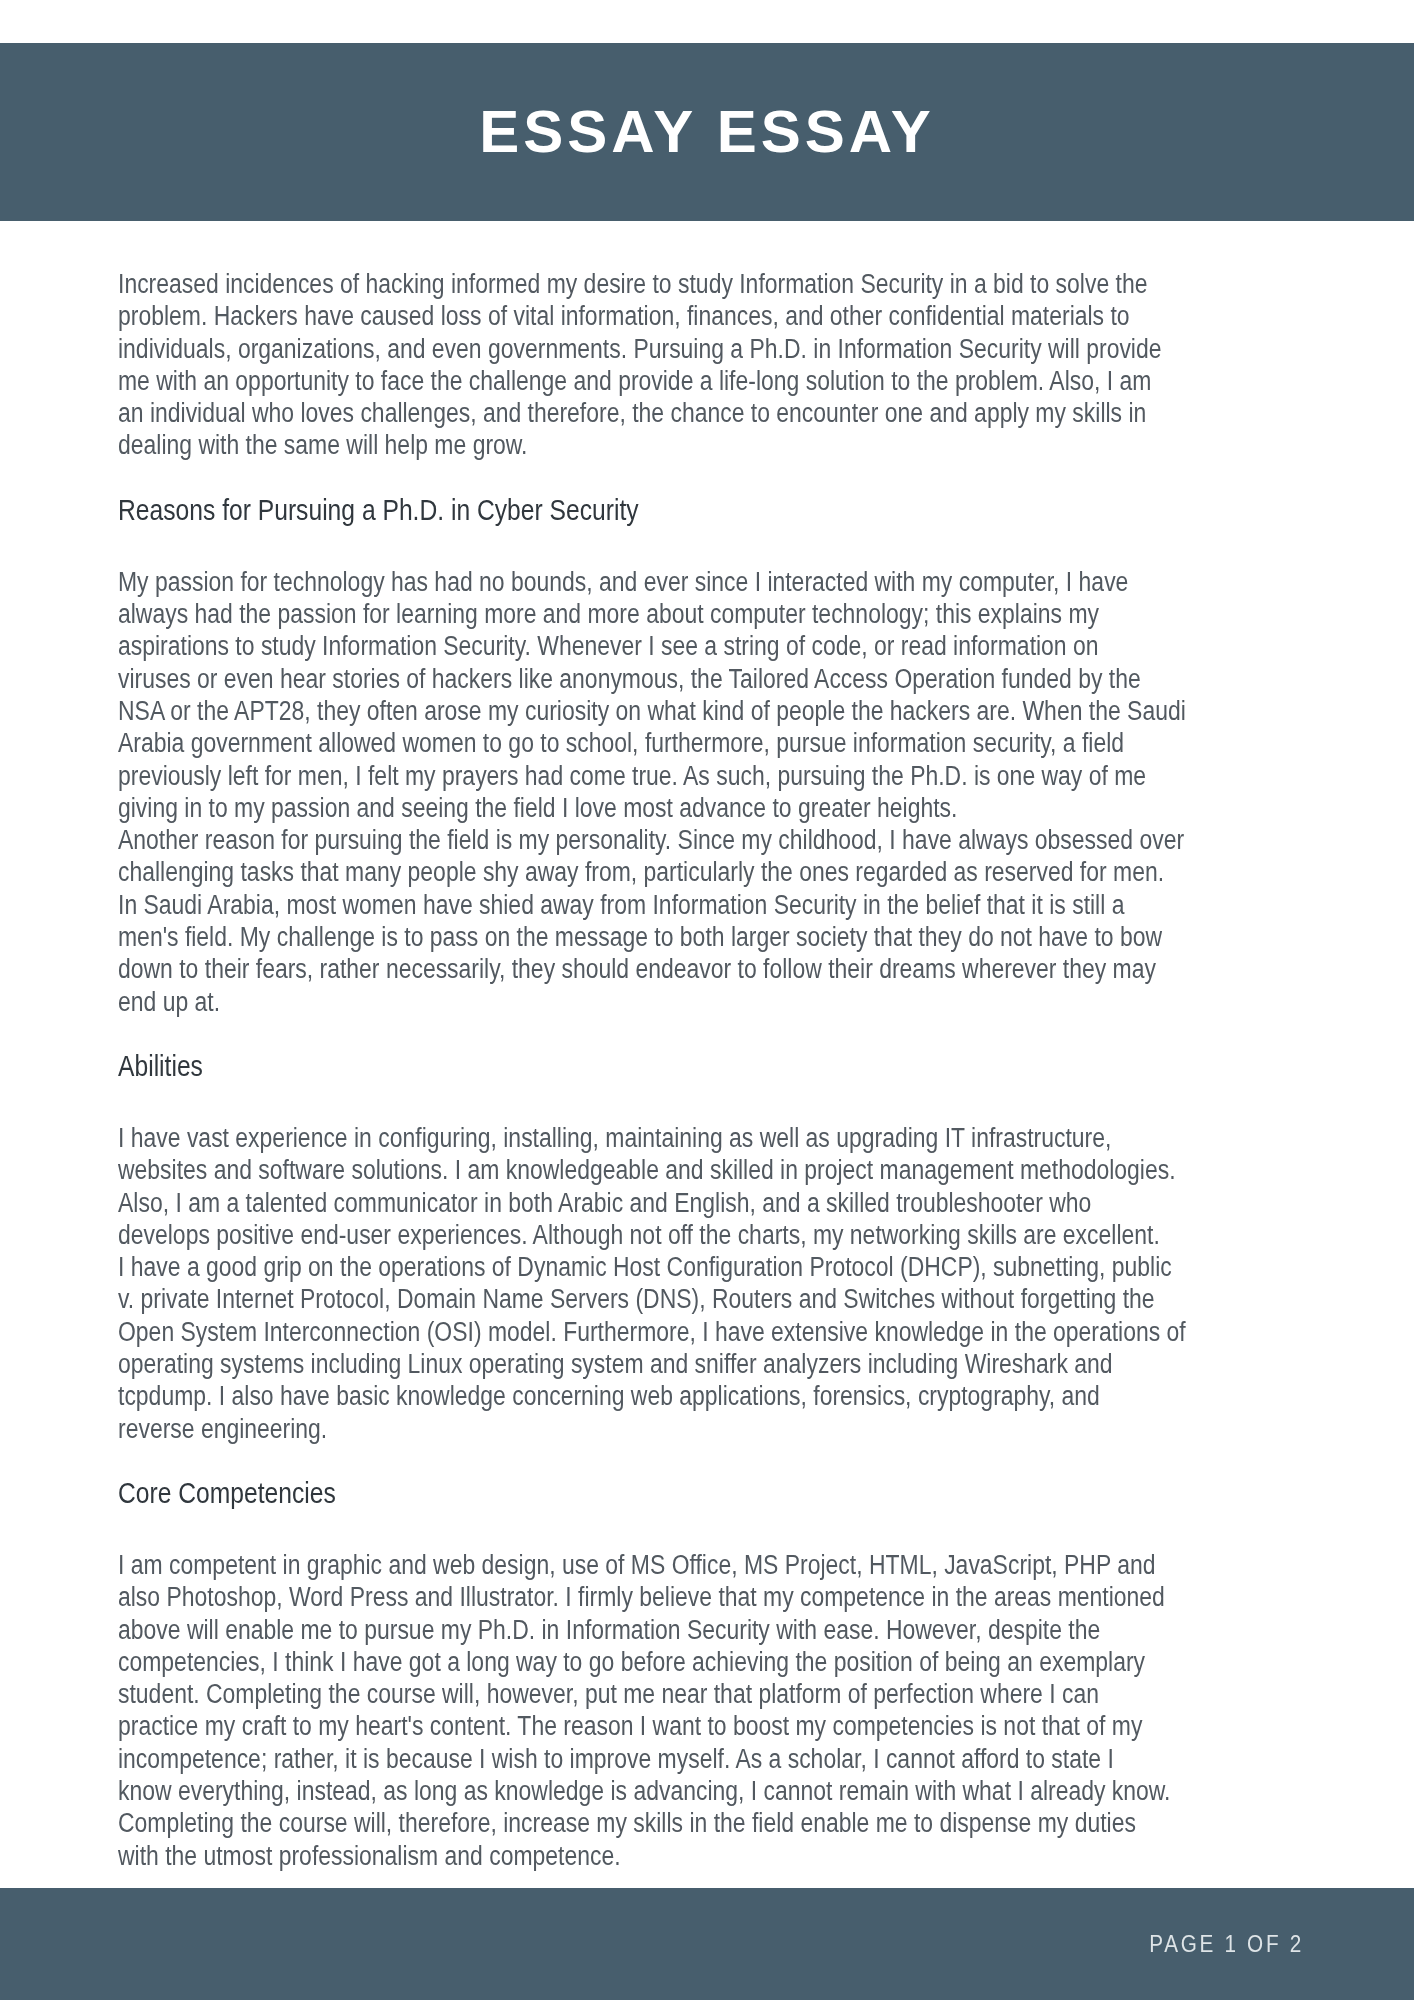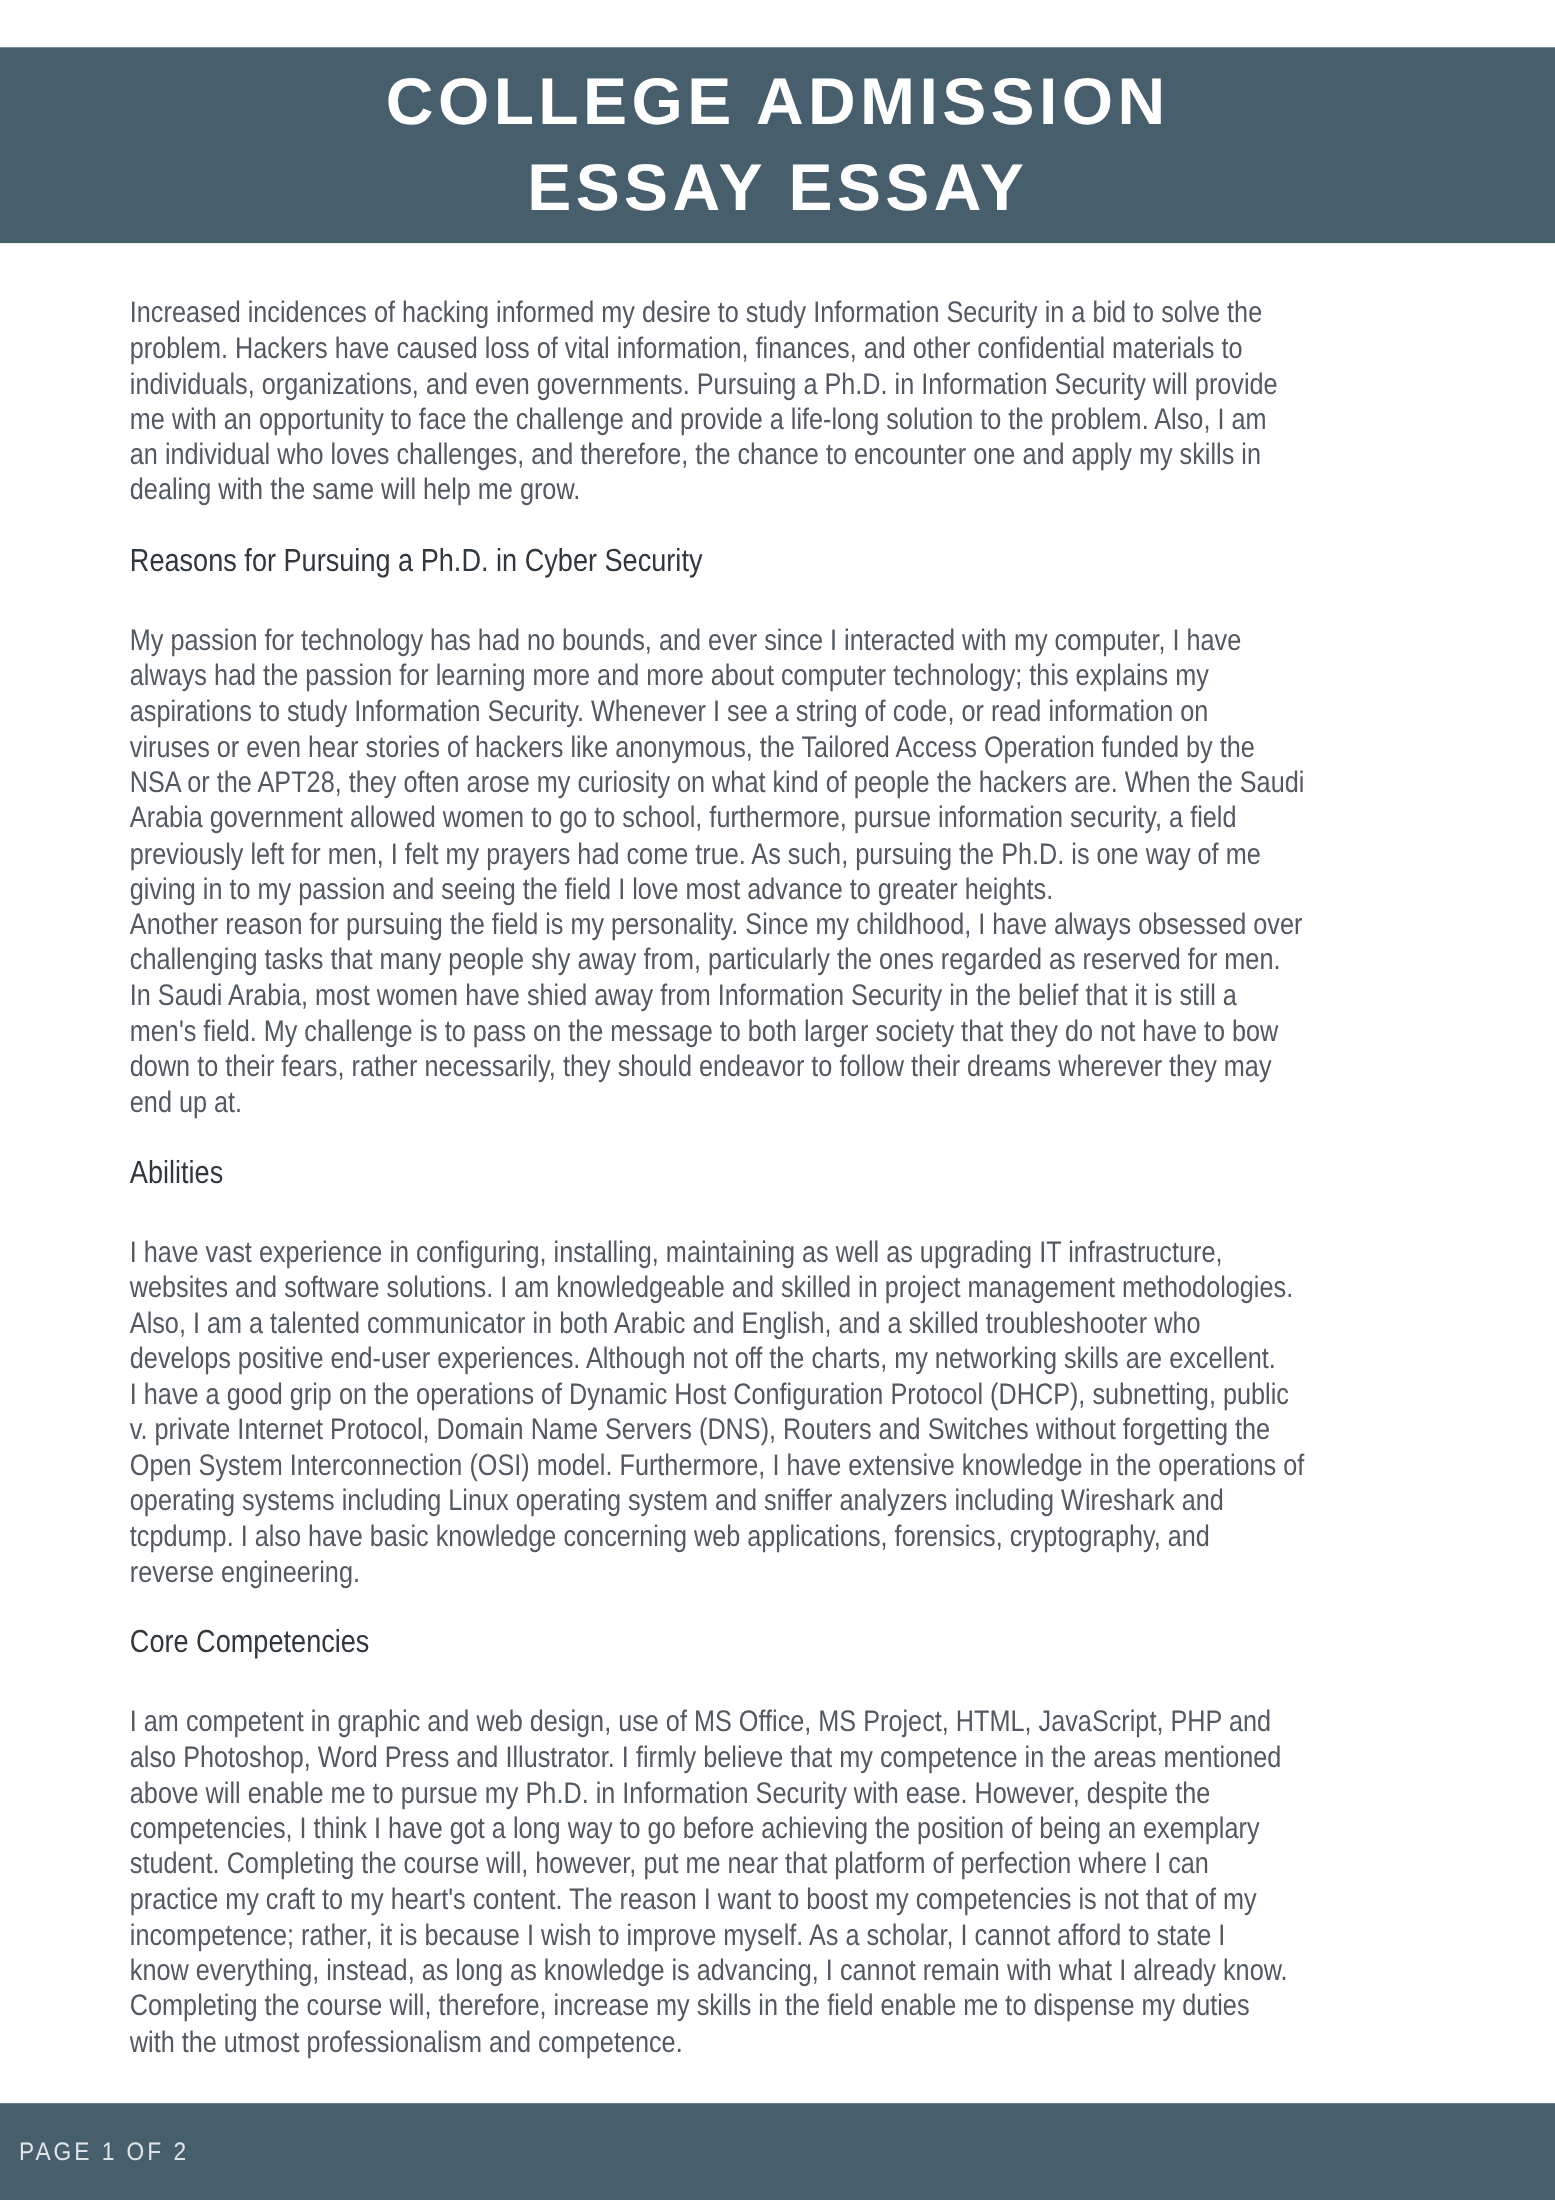--- a/index.html
+++ b/index.html
@@ -48,42 +48,41 @@
   }
   .intro-para{margin-top:47px;}
   .heading{
     margin:30px 0 38px 0;
     font-size:29px;
     line-height:36px;
     font-weight:400;
     color:#30373D;
   }
   .footer-band{
-    bottom:0;height:88px;
-    display:flex;align-items:center;justify-content:flex-start;
-    padding-right:71px;
+    bottom:0;height:112px;
+    display:flex;align-items:center;justify-content:flex-end;
+    padding-right:110px;
     box-sizing:border-box;
   }
   .page-number{
     color:#DEE4E7;
     font-size:23px;
     letter-spacing:3px;
     font-weight:400;
     transform:scaleX(0.9);
     transform-origin:100% 50%;
   }
 </style>
 </head>
 <body>
 
 <div class="page">
 
   <header class="band header-band">
     <h1 class="title">
-      <span class="title-line">COLLEGE ADMISSION</span>
       <span class="title-line">ESSAY ESSAY</span>
     </h1>
   </header>
 
   <main class="content">
     <div class="condense">
 
       <p class="para intro-para">Increased incidences of hacking informed my desire to study Information Security in a bid to solve the
 problem. Hackers have caused loss of vital information, finances, and other confidential materials to
 individuals, organizations, and even governments. Pursuing a Ph.D. in Information Security will provide

